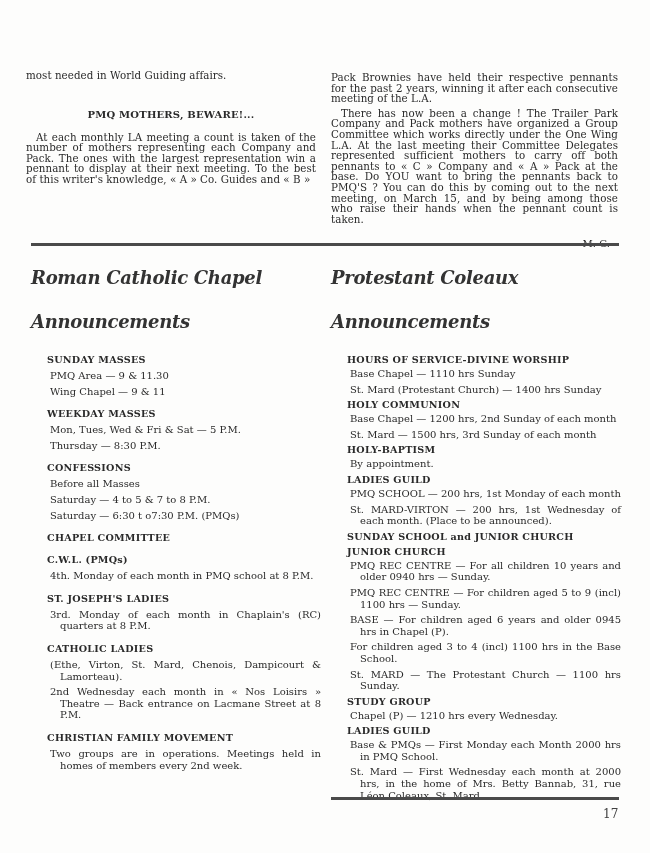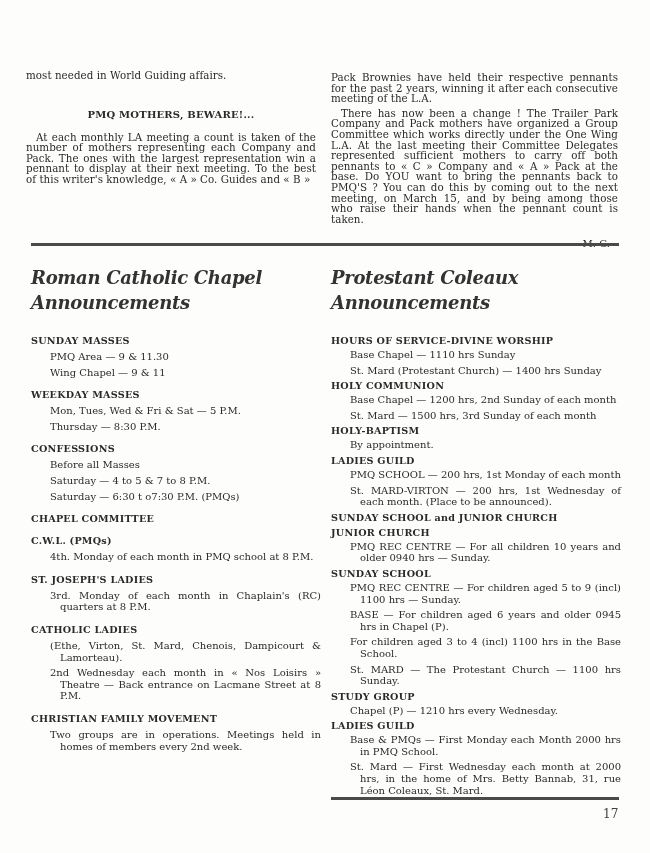--- a/index.html
+++ b/index.html
@@ -26,24 +26,24 @@
     .rule { position: absolute; height: 3px; background: #4a4a4a; }
     .rule.top { left: 31px; top: 243px; width: 588px; }
     .rule.bottom { left: 331px; top: 797px; width: 288px; }
     .gothic {
       font-family: "DejaVu Serif", "Liberation Serif", serif;
       font-weight: bold; font-size: 18px; color: #333; letter-spacing: -0.3px;
       font-style: italic; line-height: 20px;
     }
     .bl { left: 31px; top: 268px; width: 290px; }
     .br { left: 331px; top: 268px; width: 290px; }
-    .title1 { margin: 0 0 5px 0; }
+    .title1 { margin: 0 0 24px 0; }
     .title2 { margin: 0 0 22px 0; }
     .sec-h {
-      font-weight: bold; font-size: 9.6px; margin: 0 0 3px 0;
+      font-weight: bold; font-size: 9.6px; margin: 0 0 3px 16px;
       letter-spacing: 0.25px;
     }
     .rc .sec { margin-bottom: 11px; }
     .pr .sec { margin-bottom: 4px; }
     .ln {
       font-size: 10px; line-height: 11.6px; margin: 0 0 0 19px;
       text-align: justify;
     }
     .ln.hang { padding-left: 10px; text-indent: -10px; }
     .ln + .ln.gap { margin-top: 4px; }
@@ -136,21 +136,20 @@
           <div class="ln hang gap">St. MARD-VIRTON — 200 hrs, 1st Wednesday of each month. (Place to be announced).</div>
         </div>
         <div class="sec">
           <div class="sec-h">SUNDAY SCHOOL and JUNIOR CHURCH</div>
         </div>
         <div class="sec">
           <div class="sec-h">JUNIOR CHURCH</div>
           <div class="ln hang">PMQ REC CENTRE — For all children 10 years and older 0940 hrs — Sunday.</div>
         </div>
         <div class="sec">
-          <div class="sec-h">SUNDAY SCHOOL</div>
           <div class="ln hang">PMQ REC CENTRE — For children aged 5 to 9 (incl) 1100 hrs — Sunday.</div>
           <div class="ln hang gap">BASE — For children aged 6 years and older 0945 hrs in Chapel (P).</div>
           <div class="ln hang gap">For children aged 3 to 4 (incl) 1100 hrs in the Base School.</div>
           <div class="ln hang gap">St. MARD — The Protestant Church — 1100 hrs Sunday.</div>
         </div>
         <div class="sec">
           <div class="sec-h">STUDY GROUP</div>
           <div class="ln hang">Chapel (P) — 1210 hrs every Wednesday.</div>
         </div>
         <div class="sec">

